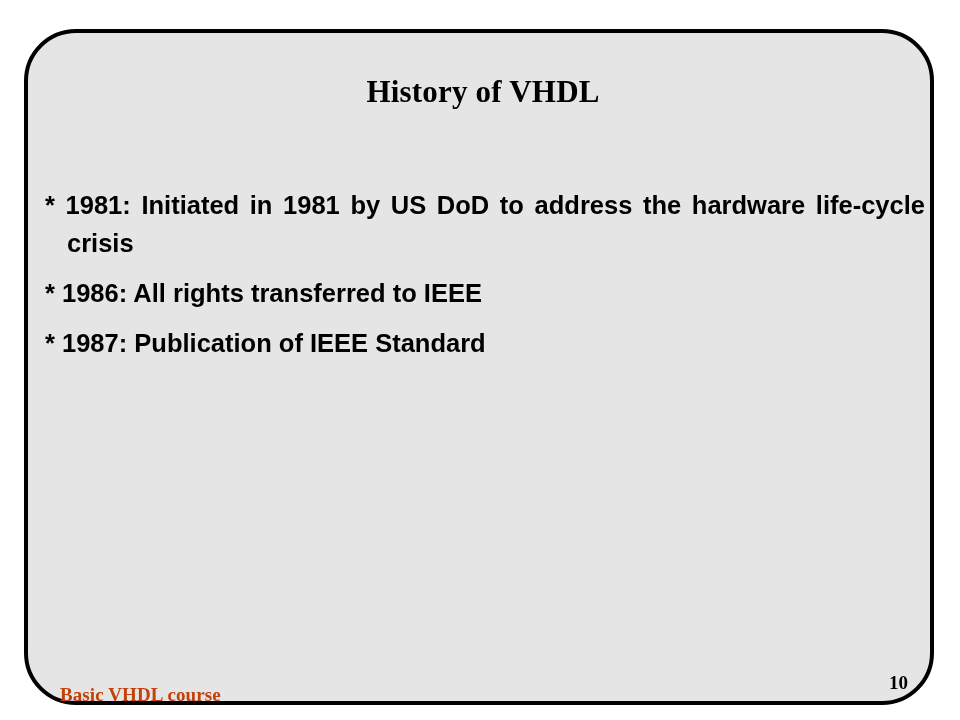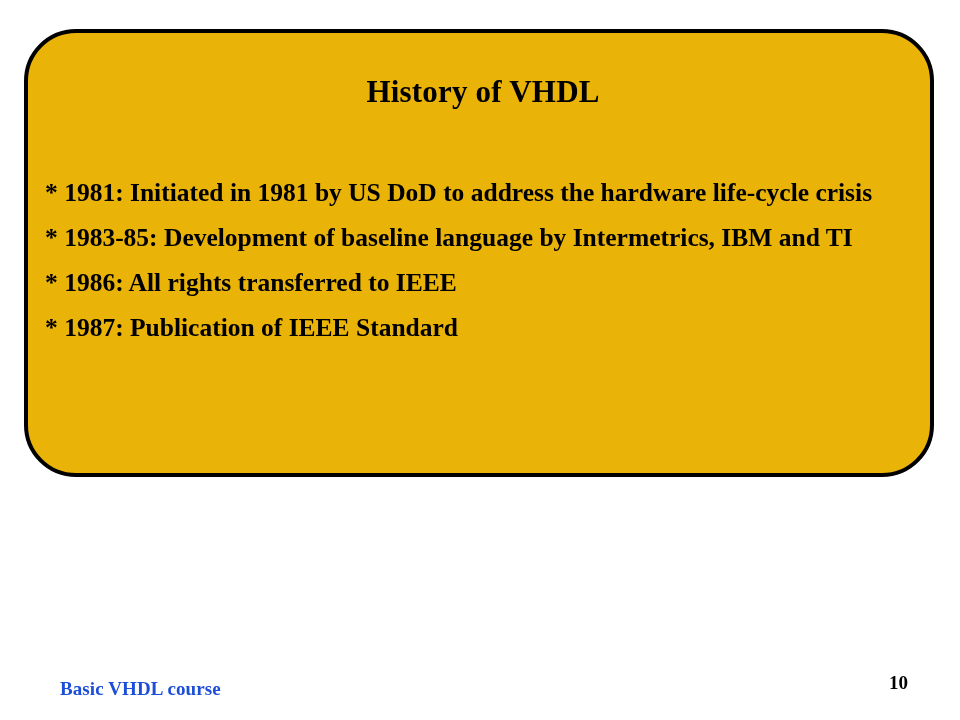--- a/index.html
+++ b/index.html
@@ -21,25 +21,25 @@
     top: 0;
     width: 960px;
     height: 720px;
   }
   
   .frame {
     position: absolute;
     left: 24px;
     top: 29px;
     width: 910px;
-    height: 448px;
+    height: 676px;
     border: 4px solid #000000;
     border-radius: 52px;
     box-sizing: border-box;
-    background: #eab308;
+    background: #e5e5e5;
   }
   .title {
     position: absolute;
     left: 0;
     top: 42px;
     width: 910px;
     text-align: center;
     font-size: 31px;
     font-weight: bold;
     color: #000000;
@@ -50,45 +50,45 @@
   .bullets {
     position: absolute;
     left: 17px;
     top: 141px;
     width: 880px;
   }
   .bullet {
     display: block;
     position: relative;
     padding-left: 22px;
-    margin: 0 0 7px 0;
+    margin: 12px 0 7px 0;
     font-size: 25.5px;
     font-weight: bold;
     line-height: 38px;
     color: #000000;
     text-indent: -22px;
-    font-family: Liberation Serif, serif;
+    font-family: Liberation Sans, sans-serif;
   }
   .bullet.justified {
     text-align: justify;
   }
   .footer {
     position: absolute;
     left: 0;
     top: 672px;
     width: 960px;
     height: 34px;
   }
   .footer-left {
     position: absolute;
     left: 60px;
-    top: 6px;
+    top: 12px;
     font-size: 19px;
     font-weight: bold;
-    color: #1d4ed8;
+    color: #c2410c;
     font-family: "Liberation Serif", "DejaVu Serif", serif;
     letter-spacing: 0.1px;
   }
   .footer-right {
     position: absolute;
     right: 52px;
     top: 0;
     font-size: 19px;
     font-weight: bold;
     color: #000000;
@@ -100,21 +100,20 @@
 <body>
 
 <div class="slide">
 
   <div class="frame">
 
     <div class="title">History of VHDL</div>
 
     <div class="bullets">
       <p class="bullet justified">* 1981: Initiated  in 1981 by  US DoD  to  address  the  hardware life-cycle crisis</p>
-      <p class="bullet justified">* 1983-85: Development  of  baseline  language  by Intermetrics, IBM and TI</p>
       <p class="bullet">* 1986: All rights transferred to IEEE</p>
       <p class="bullet">* 1987: Publication of IEEE Standard</p>
     </div>
 
   </div>
 
   <div class="footer">
     <div class="footer-left">Basic VHDL course</div>
     <div class="footer-right">10</div>
   </div>

